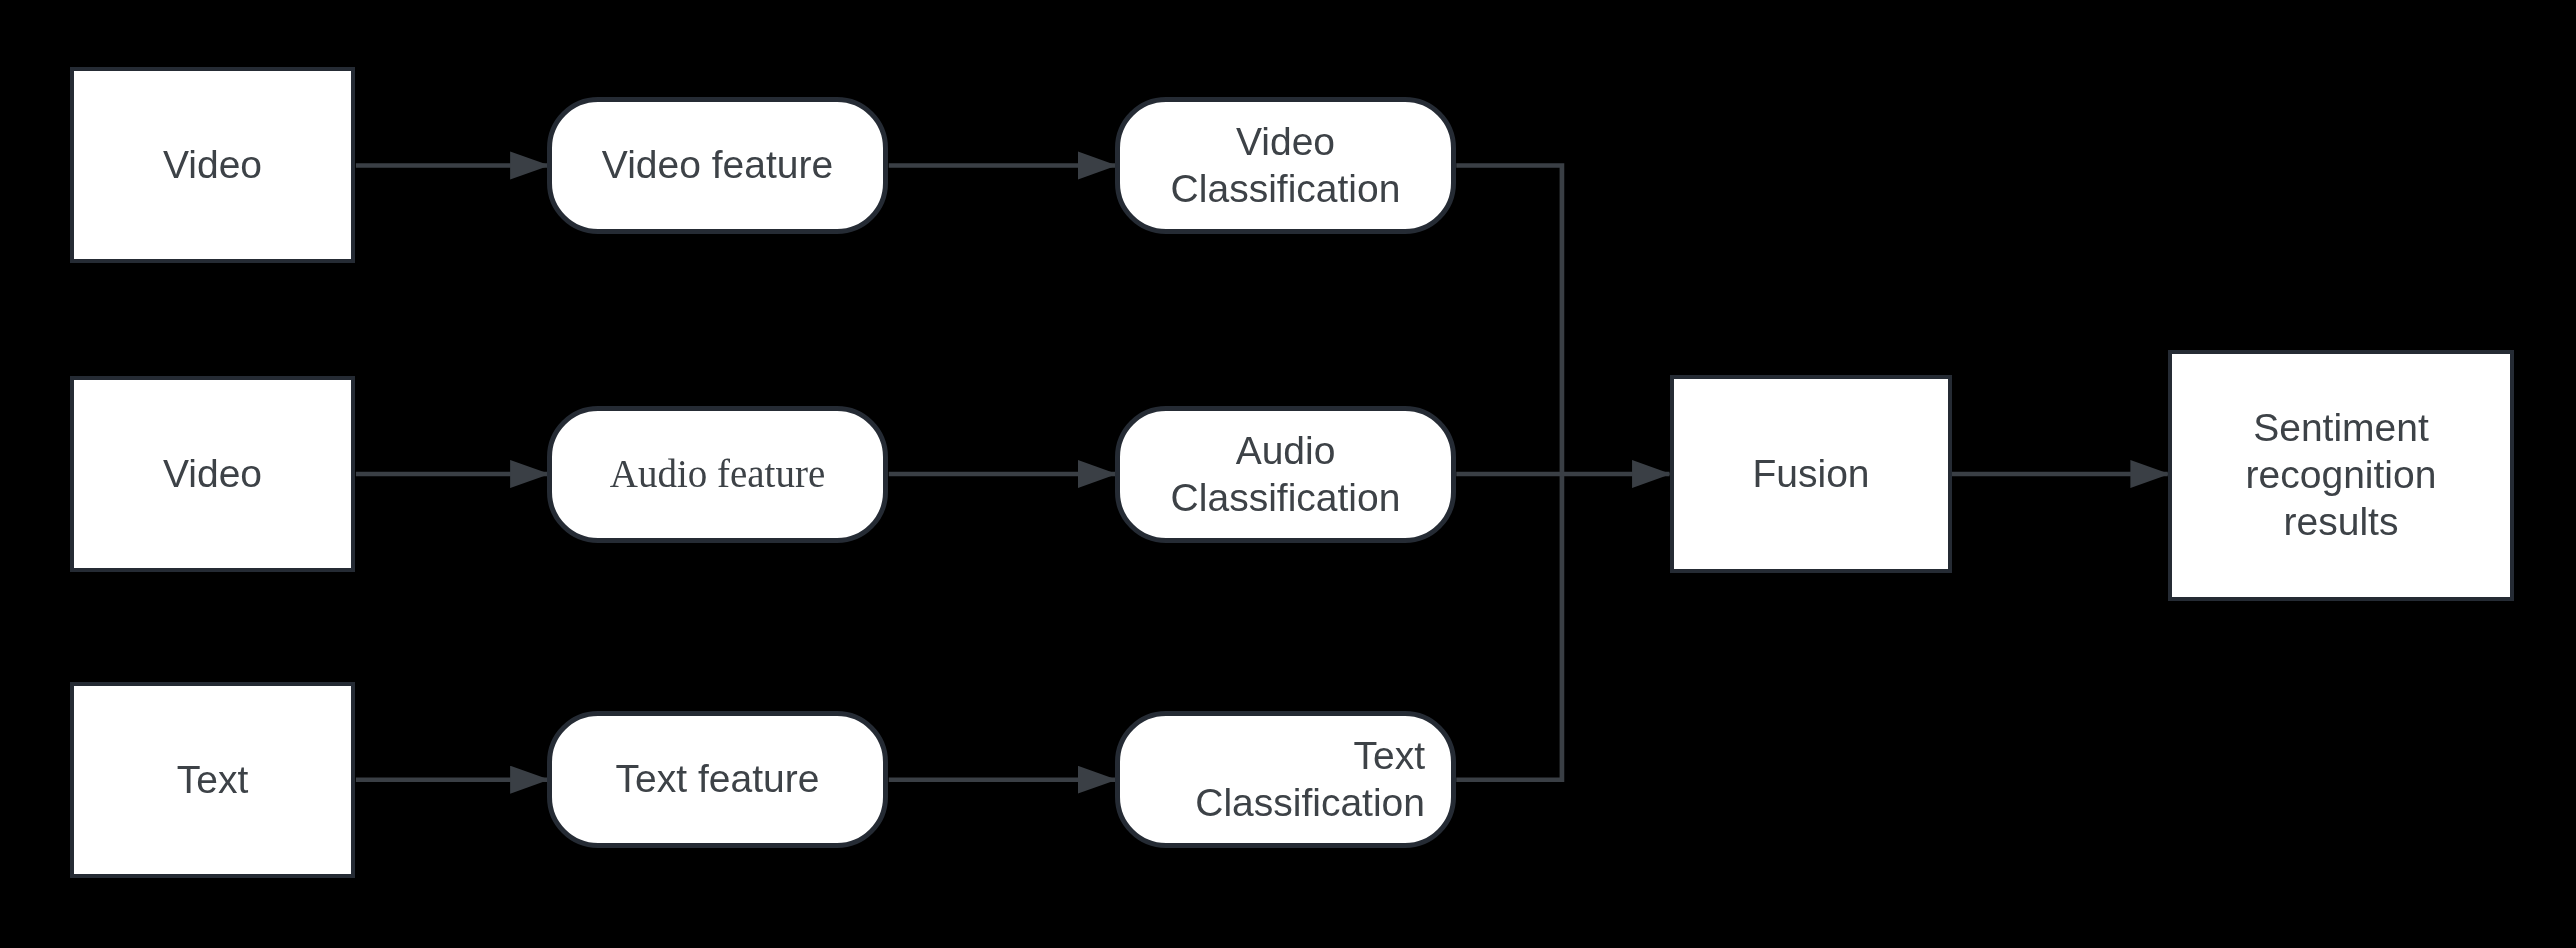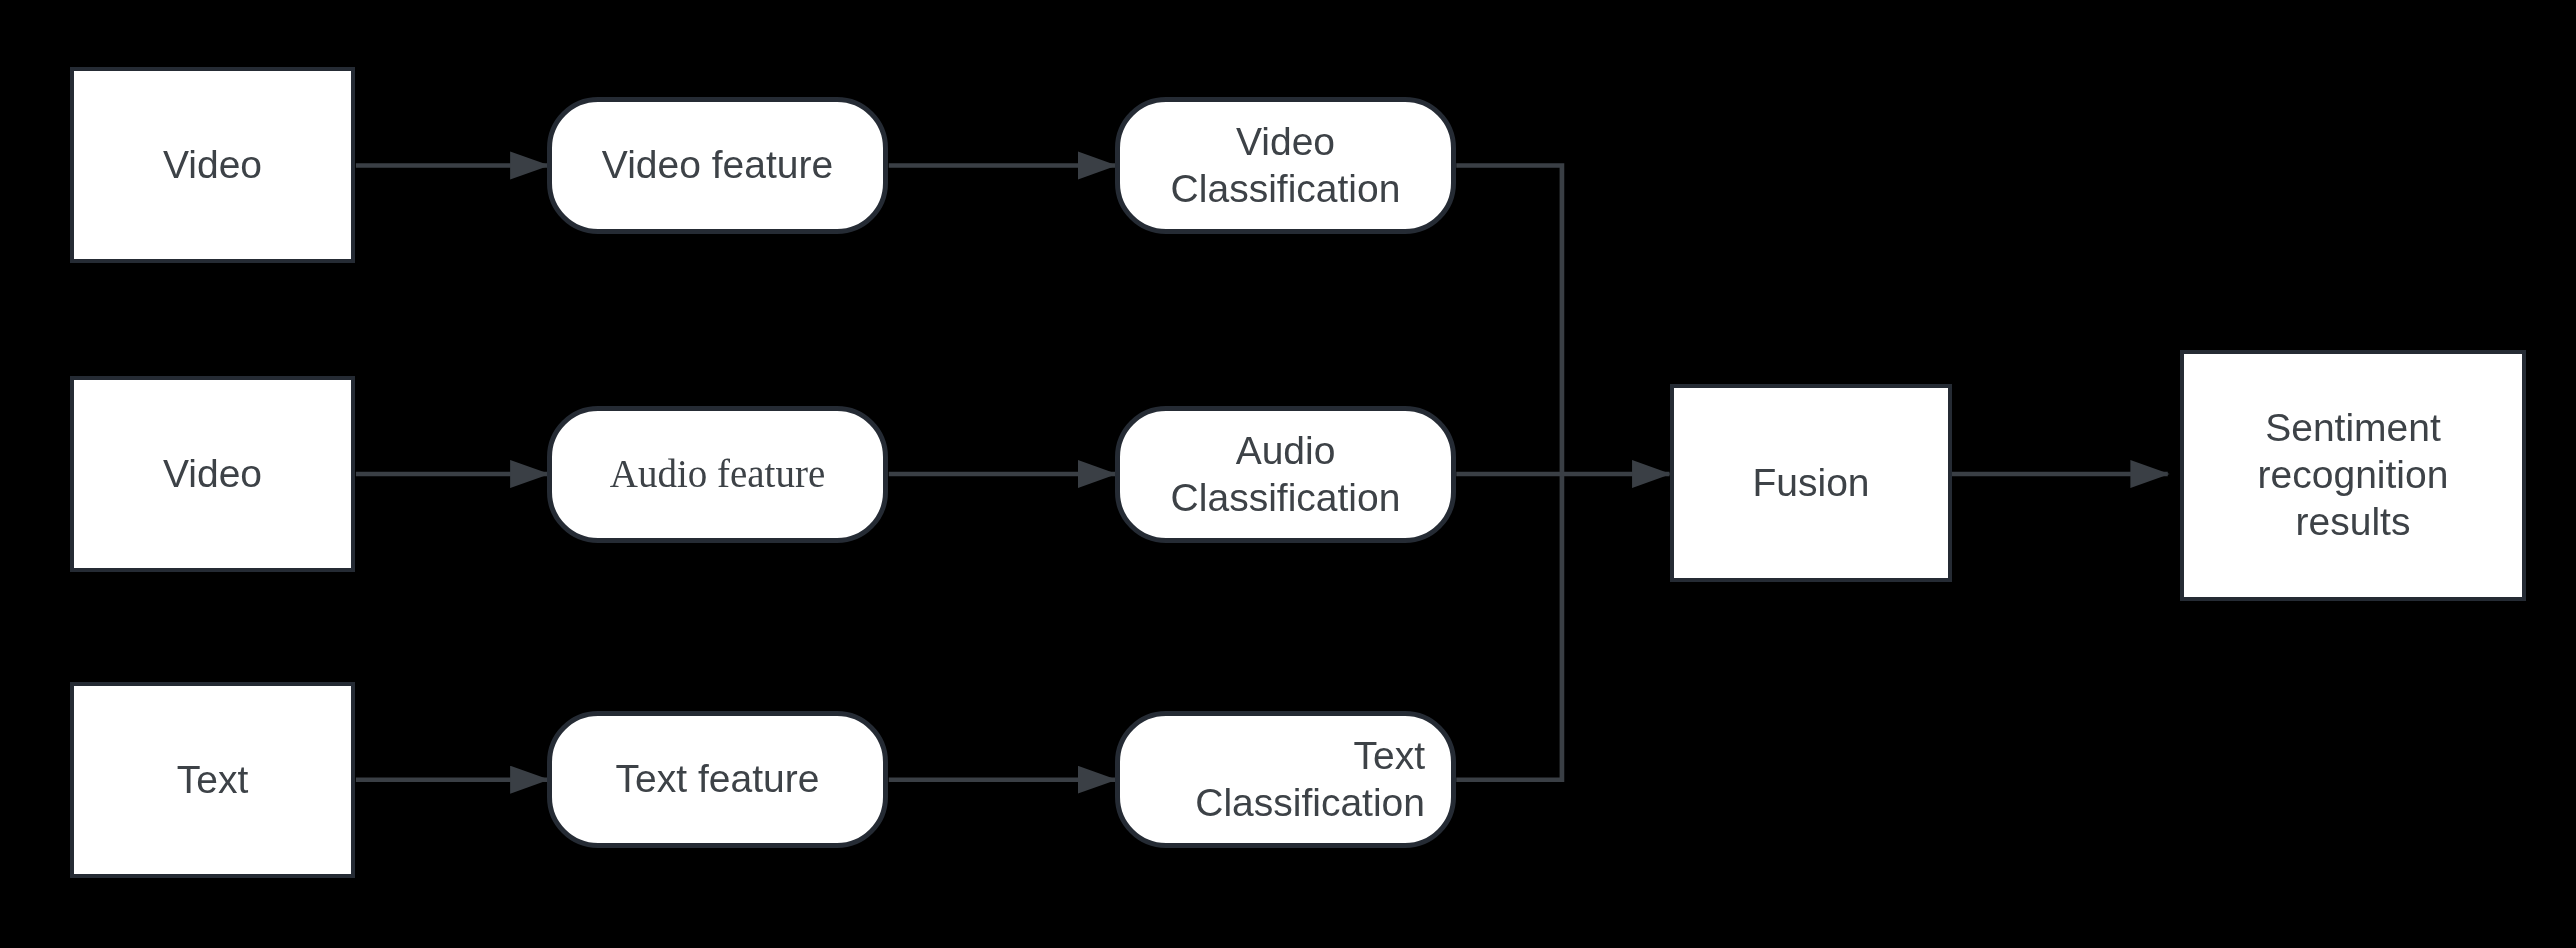--- a/index.html
+++ b/index.html
@@ -46,22 +46,22 @@
   
   #n-video-input   { left: 70px;   top: 67px;  width: 285px; height: 196px; }
   #n-audio-input   { left: 70px;   top: 376px; width: 285px; height: 196px; }
   #n-text-input    { left: 70px;   top: 682px; width: 285px; height: 196px; }
   #n-video-feature { left: 547px;  top: 97px; width: 341px; height: 137px; }
   #n-audio-feature { left: 547px;  top: 406px; width: 341px; height: 137px; font-family: Liberation Serif, serif; }
   #n-text-feature  { left: 547px;  top: 711px; width: 341px; height: 137px; }
   #n-video-class   { left: 1115px; top: 97px; width: 341px; height: 137px; }
   #n-audio-class   { left: 1115px; top: 406px; width: 341px; height: 137px; }
   #n-text-class    { left: 1115px; top: 711px; width: 341px; height: 137px; text-align: right; }
-  #n-fusion        { left: 1670px; top: 384px; width: 282px; height: 198px; text-align: right; }
-  #n-result        { left: 2168px; top: 350px; width: 346px; height: 251px; margin-left: 12px; }
+  #n-fusion        { left: 1670px; top: 375px; width: 282px; height: 198px; text-align: right; }
+  #n-result        { left: 2168px; top: 350px; width: 346px; height: 251px; }
 </style>
 </head>
 <body>
 
 <div class="canvas" style="--background: #000000; --node-fill: #ffffff; --node-border: #252b34; --connector: #3a3f45; --label: #3d4247;">
 
   <svg class="edge-layer" viewBox="0 0 2754 1014" xmlns="http://www.w3.org/2000/svg">
     <defs>
       <marker id="arrow" markerUnits="userSpaceOnUse" markerWidth="42" markerHeight="30" refX="40" refY="15" orient="auto">
         <polygon class="arrowhead" points="0,0 42,15 0,30"></polygon>

